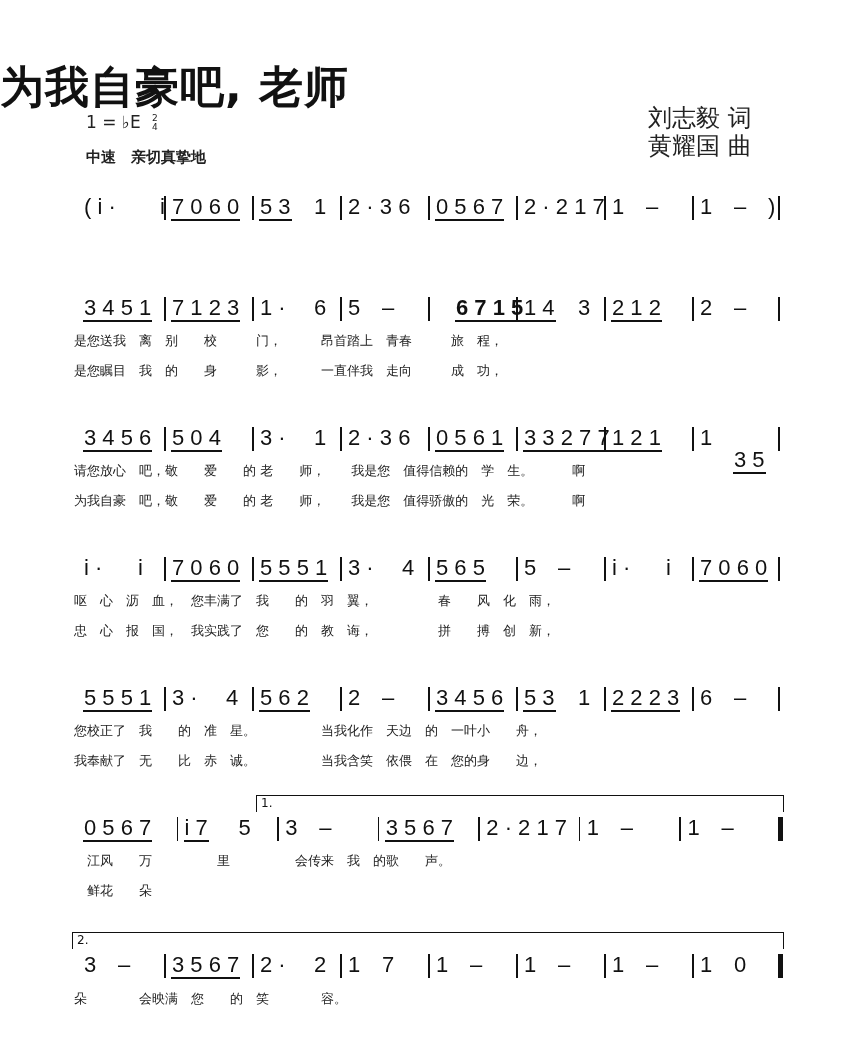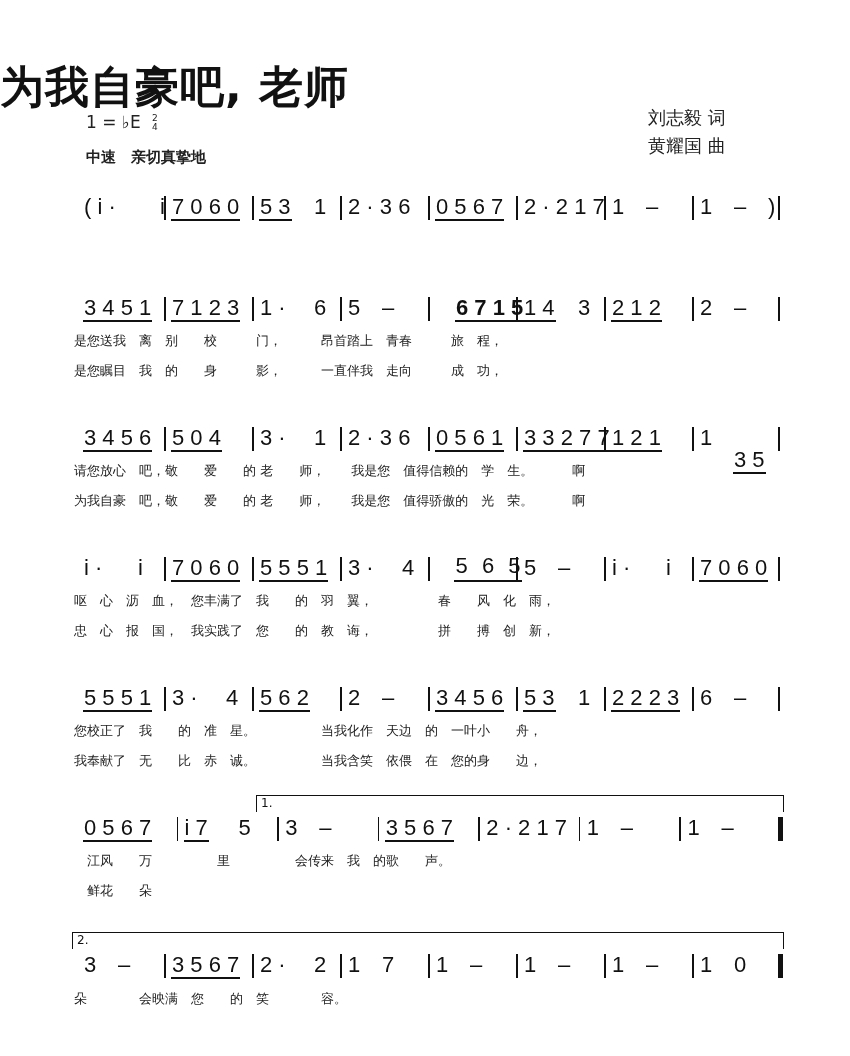--- a/index.html
+++ b/index.html
@@ -3,21 +3,21 @@
 <meta charset="utf-8">
 <style>
   html, body { margin: 0; padding: 0; background: #ffffff; }
   body { width: 850px; height: 1056px; position: relative; overflow: hidden;
          font-family: "DejaVu Sans", "Liberation Sans", sans-serif; color: #111; }
   .title { position: absolute; left: 0; width: 850px; top: 58px; 
            font-size: 44px; font-weight: bold; letter-spacing: 1px; color: #111; }
   .key { position: absolute; left: 86px; top: 112px; font-size: 17px; color: #222; }
   .key .frac { display: inline-block; vertical-align: middle; font-size: 9px; line-height: 9px; text-align: center; margin-left: 6px; }
   .tempo { position: absolute; left: 86px; top: 148px; font-size: 15px; font-weight: bold; color: #222; }
-  .credits { position: absolute; left: 648px; top: 104px; font-size: 18px; line-height: 28px; color: #222; }
+  .credits { position: absolute; left: 648px; top: 104px; font-size: 24px; line-height: 28px; color: #222; }
   .system { position: absolute; left: 0; width: 850px; }
   .notes { position: absolute; left: 0; top: 0; height: 40px; width: 850px; }
   .tok { position: absolute; top: 0; font-size: 22px; font-family: "Liberation Sans", sans-serif; line-height: 30px; color: #111; }
   .tok.u::after { content: ""; position: absolute; left: -1px; right: -1px; bottom: 1px; border-bottom: 2px solid #111; }
   .bar { position: absolute; top: 4px; width: 1.5px; height: 24px; background: #111; }
   .endbar { position: absolute; top: 4px; width: 5px; height: 24px; background: #111; }
   .lyric { position: absolute; font-family: "DejaVu Serif", "Liberation Serif", serif; font-size: 13px; color: #222; white-space: pre; }
   .volta { position: absolute; border-top: 1.5px solid #111; border-left: 1.5px solid #111; border-right: 1.5px solid #111; height: 16px; }
   .volta span { position: absolute; left: 4px; top: 0px; font-size: 12px; }
 </style>
@@ -118,21 +118,21 @@
       <div class="notes">
         <span class="tok" style="left: 84px;">i ·</span>
         <span class="tok" style="left: 138px;">i</span>
         <span class="tok u" style="left: 172px;">7 0 6 0</span>
         <span class="bar" style="left: 164px;"></span>
         <span class="tok u" style="left: 260px;">5 5 5 1</span>
         <span class="bar" style="left: 252px;"></span>
         <span class="tok" style="left: 348px;">3 ·</span>
         <span class="tok" style="left: 402px;">4</span>
         <span class="bar" style="left: 340px;"></span>
-        <span class="tok u" style="left: 455px; font-family: Liberation Mono, monospace;">5 6 5</span>
+        <span class="tok u" style="left: 436px;">5 6 5</span>
         <span class="bar" style="left: 428px;"></span>
         <span class="tok" style="left: 524px;">5</span>
         <span class="tok" style="left: 558px;">–</span>
         <span class="bar" style="left: 516px;"></span>
         <span class="tok" style="left: 612px;">i ·</span>
         <span class="tok" style="left: 666px;">i</span>
         <span class="bar" style="left: 604px;"></span>
         <span class="tok u" style="left: 700px;">7 0 6 0</span>
         <span class="bar" style="left: 692px;"></span>
         <span class="bar" style="left: 778px;"></span>

